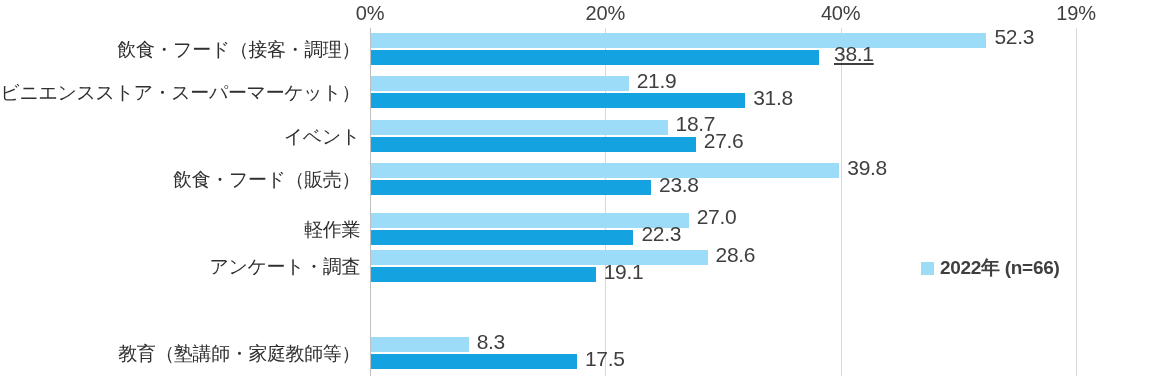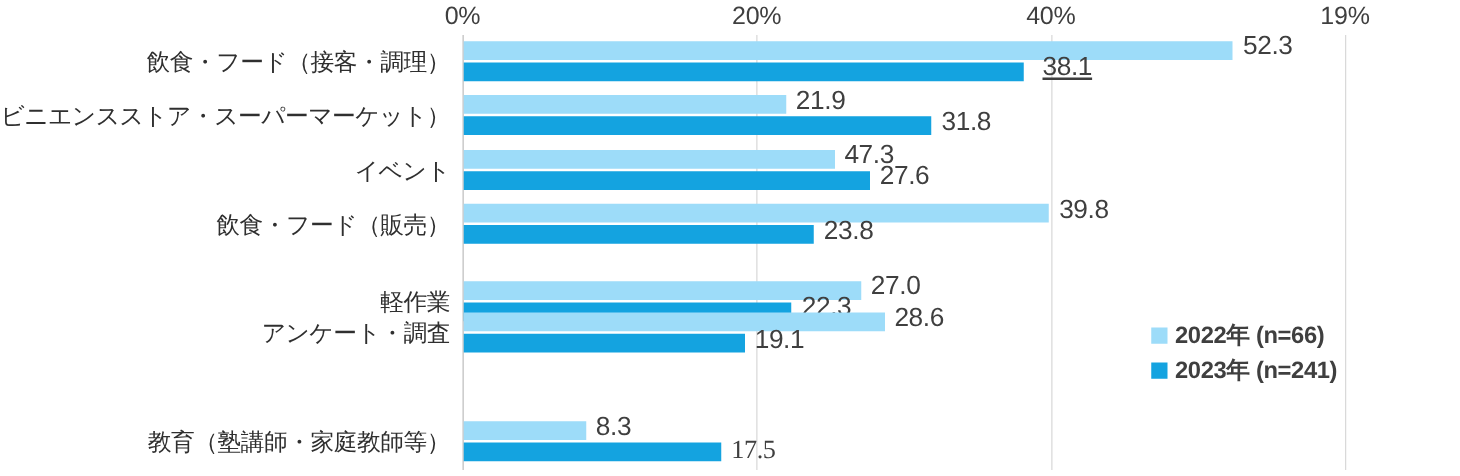--- a/index.html
+++ b/index.html
@@ -176,35 +176,35 @@
           <div class="bar y2022" style="width: 257.69px; background: rgb(157, 220, 249);"></div>
           <div class="bar-value y2022" style="left: 265.69px;">21.9</div>
           <div class="bar y2023" style="width: 374.18px; background: rgb(20, 163, 224);"></div>
           <div class="bar-value y2023" style="left: 382.18px;">31.8</div>
         </div>
       </div>
       <div class="cat-row" style="top: 87px;">
         <div class="cat-label">イベント</div>
         <div class="bars-wrap">
           <div class="bar y2022" style="width: 296.52px; background: rgb(157, 220, 249);"></div>
-          <div class="bar-value y2022" style="left: 304.52px;">47.3</div>
+          <div class="bar-value y2022" style="left: 304.52px;">18.7</div>
           <div class="bar y2023" style="width: 324.76px; background: rgb(20, 163, 224);"></div>
           <div class="bar-value y2023" style="left: 332.76px;">27.6</div>
         </div>
       </div>
       <div class="cat-row" style="top: 130.5px;">
         <div class="cat-label">飲食・フード（販売）</div>
         <div class="bars-wrap">
           <div class="bar y2022" style="width: 468.313px; background: rgb(157, 220, 249);"></div>
           <div class="bar-value y2022" style="left: 476.313px;">39.8</div>
           <div class="bar y2023" style="width: 280.047px; background: rgb(20, 163, 224);"></div>
           <div class="bar-value y2023" style="left: 288.047px;">23.8</div>
         </div>
       </div>
-      <div class="cat-row" style="top: 192px;">
+      <div class="cat-row" style="top: 180px;">
         <div class="cat-label">軽作業</div>
         <div class="bars-wrap">
           <div class="bar y2022" style="width: 317.7px; background: rgb(157, 220, 249);"></div>
           <div class="bar-value y2022" style="left: 325.7px;">27.0</div>
           <div class="bar y2023" style="width: 262.397px; background: rgb(20, 163, 224);"></div>
           <div class="bar-value y2023" style="left: 270.397px;">22.3</div>
         </div>
       </div>
       <div class="cat-row" style="top: 217.5px;">
         <div class="cat-label">アンケート・調査</div>
@@ -214,29 +214,25 @@
           <div class="bar y2023" style="width: 224.743px; background: rgb(20, 163, 224);"></div>
           <div class="bar-value y2023" style="left: 232.743px;">19.1</div>
         </div>
       </div>
       <div class="cat-row" style="top: 304.5px;">
         <div class="cat-label">教育（塾講師・家庭教師等）</div>
         <div class="bars-wrap">
           <div class="bar y2022" style="width: 97.6633px; background: rgb(157, 220, 249);"></div>
           <div class="bar-value y2022" style="left: 105.663px;">8.3</div>
           <div class="bar y2023" style="width: 205.917px; background: rgb(20, 163, 224);"></div>
-          <div class="bar-value y2023" style="left: 213.917px; font-family: Liberation Serif, serif;">17.5</div>
+          <div class="bar-value y2023" style="left: 213.917px;">17.5</div>
         </div>
       </div>
     </div>
 
   <div class="legend">
       <div class="legend-item">
         <span class="legend-swatch" style="background: rgb(157, 220, 249);"></span>
         <span>2022年 (n=66)</span>
       </div>
-      <div class="legend-item">
-        <span class="legend-swatch" style="background: rgb(20, 163, 224);"></span>
-        <span>2023年 (n=241)</span>
-      </div>
     </div>
 
 </div>
 
 </body></html>

